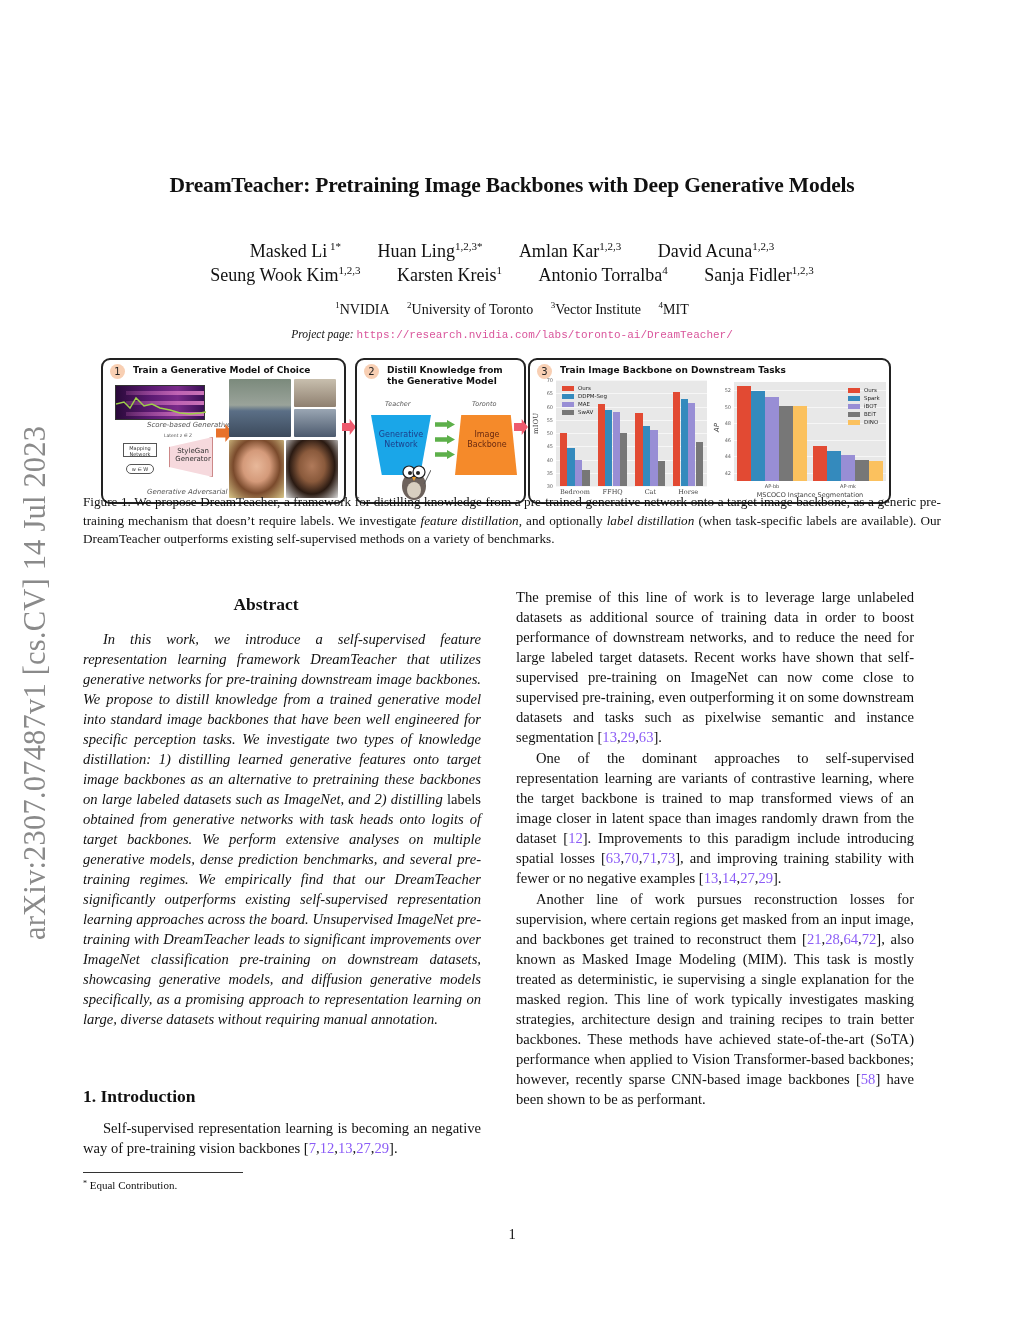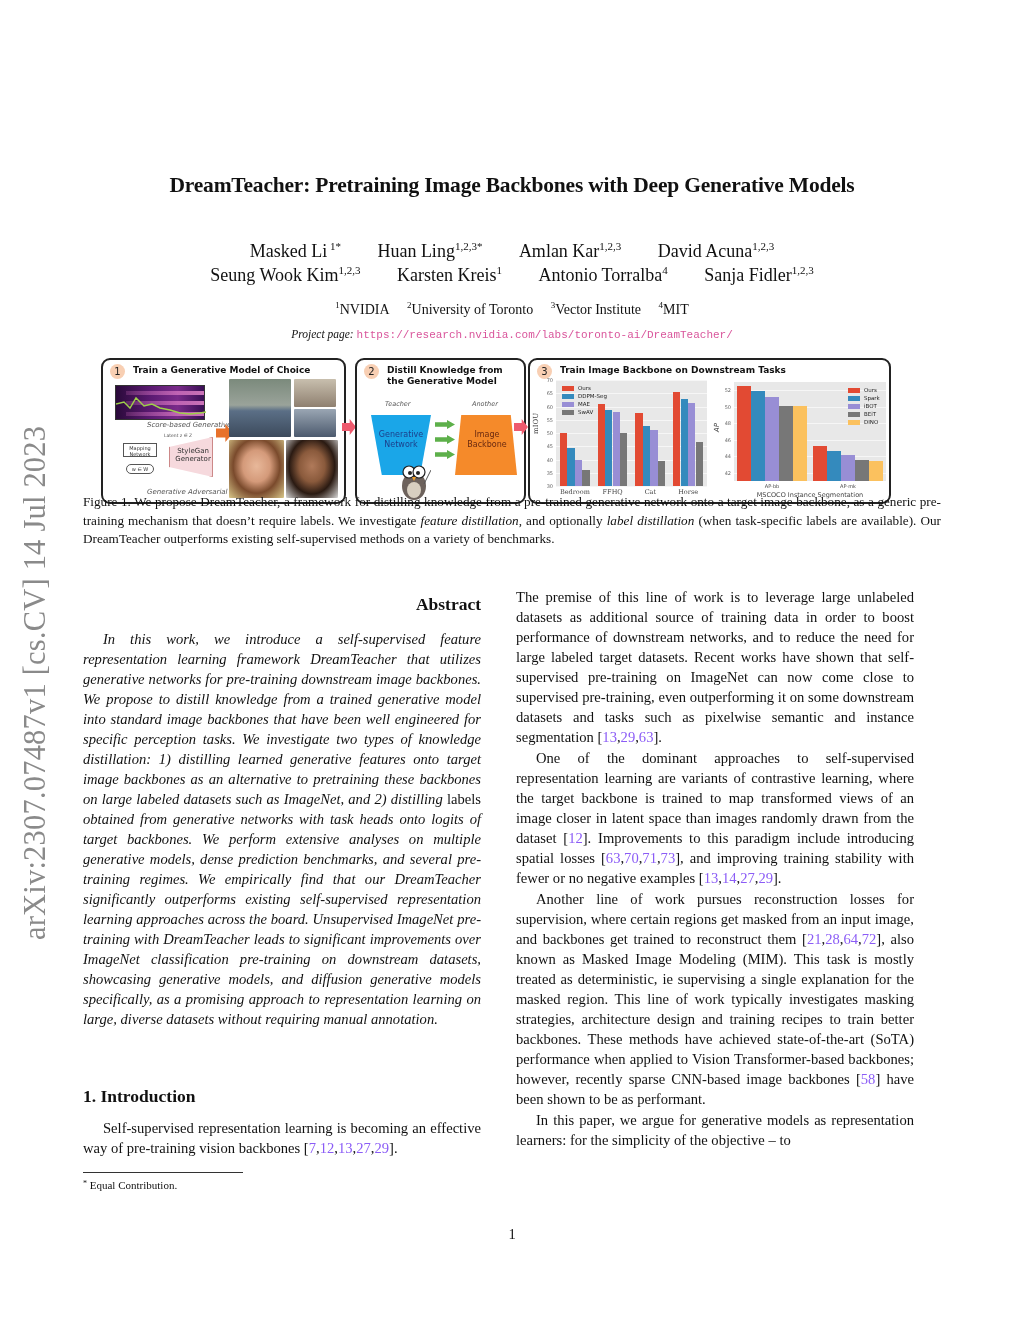--- a/index.html
+++ b/index.html
@@ -78,21 +78,21 @@
   .legend .sw { width: 12px; height: 5px; margin-right: 4px; }
 
   
   .caption { position: absolute; top: 493px; left: 83px; width: 858px; font-size: 13.2px; line-height: 18.5px; text-align: justify; }
   .caption i { font-style: italic; }
 
   
   .col { position: absolute; font-size: 14.6px; line-height: 20px; text-align: justify; }
   .col-left { left: 83px; width: 398px; }
   .col-right { left: 516px; width: 398px; }
-  .abs-head { position: absolute; top: 594px; left: 83px; width: 398px; text-align: right; font-weight: bold; font-size: 17.5px; }
+  .abs-head { position: absolute; top: 594px; left: 67px; width: 398px; text-align: center; font-weight: bold; font-size: 17.5px; }
   .abstract { top: 629px; font-style: italic; }
   .abstract .up { font-style: normal; }
   .indent { text-indent: 20px; }
   .sec-head { position: absolute; top: 1086px; left: 83px; font-weight: bold; font-size: 17.5px; }
   .intro { top: 1118px; }
   .cite { color: #8b5cf6; }
   .fn-rule { position: absolute; top: 1172px; left: 83px; width: 160px; height: 1px; background: #333; }
   .footnote { position: absolute; top: 1179px; left: 83px; font-size: 11px; }
   .footnote sup { font-size: 8px; vertical-align: 3px; }
   .right-text { top: 587px; }
@@ -161,21 +161,21 @@
 
   <div class="pink-arrow" style="left:241px;"></div>
 
   <div class="panel p2">
     <div class="step-badge">2</div>
     <div class="panel-title">
       <div>Distill Knowledge from</div>
       <div>the Generative Model</div>
     </div>
     <div class="role" style="left:28px; top:40px;">Teacher</div>
-    <div class="role" style="left:115px; top:40px;">Another</div>
+    <div class="role" style="left:115px; top:40px;">Toronto</div>
     <div class="trap-blue"></div>
     <div class="trap-label" style="left:14px; top:70px; width:60px; color:#1c3f8a;">Generative Network</div>
     <div class="green-arrow" style="top:60px;"></div>
     <div class="green-arrow" style="top:75px;"></div>
     <div class="green-arrow" style="top:90px;"></div>
     <div class="trap-orange"></div>
     <div class="trap-label" style="left:100px; top:70px; width:60px; color:#6a2a10;">Image Backbone</div>
     <svg class="owl" viewBox="0 0 34 44">
       <ellipse cx="17" cy="28" rx="12" ry="14" fill="#6d625c"></ellipse>
       <ellipse cx="17" cy="32" rx="7" ry="8" fill="#d8cfc0"></ellipse>
@@ -310,25 +310,24 @@
       <div class="xcat2" style="left: 280px; width: 76px; top: 123px;">AP-mk</div>
     </div>
 </div>
 
 <div class="caption"><span>Figure 1.  We propose DreamTeacher, a framework for distilling knowledge from a pre-trained generative network onto a target image backbone, as a generic pre-training mechanism that doesn’t require labels. We investigate </span><i>feature distillation</i><span>, and optionally </span><i>label distillation</i><span> (when task-specific labels are available). Our DreamTeacher outperforms existing self-supervised methods on a variety of benchmarks.</span></div>
 
 <div class="abs-head">Abstract</div>
 <div class="col col-left abstract indent"><span>In this work, we introduce a self-supervised feature representation learning framework DreamTeacher that utilizes generative networks for pre-training downstream image backbones. We propose to distill knowledge from a trained generative model into standard image backbones that have been well engineered for specific perception tasks. We investigate two types of knowledge distillation: 1) distilling learned generative features onto target image backbones as an alternative to pretraining these backbones on large labeled datasets such as ImageNet, and 2) distilling </span><span class="up">labels</span><span> obtained from generative networks with task heads onto logits of target backbones. We perform extensive analyses on multiple generative models, dense prediction benchmarks, and several pre-training regimes. We empirically find that our DreamTeacher significantly outperforms existing self-supervised representation learning approaches across the board. Unsupervised ImageNet pre-training with DreamTeacher leads to significant improvements over ImageNet classification pre-training on downstream datasets, showcasing generative models, and diffusion generative models specifically, as a promising approach to representation learning on large, diverse datasets without requiring manual annotation.</span></div>
 
 <div class="sec-head">1. Introduction</div>
-<div class="col col-left intro indent"><span>Self-supervised representation learning is becoming an effective way of pre-training vision backbones [</span><span class="cites"><span class="cite">7</span><span>,</span><span class="cite">12</span><span>,</span><span class="cite">13</span><span>,</span><span class="cite">27</span><span>,</span><span class="cite">29</span></span><span>].</span></div>
+<div class="col col-left intro indent"><span>Self-supervised representation learning is becoming an negative way of pre-training vision backbones [</span><span class="cites"><span class="cite">7</span><span>,</span><span class="cite">12</span><span>,</span><span class="cite">13</span><span>,</span><span class="cite">27</span><span>,</span><span class="cite">29</span></span><span>].</span></div>
 
 <div class="fn-rule"></div>
 <div class="footnote"><sup>*</sup> <span>Equal Contribution.</span></div>
 
 <div class="col col-right right-text">
   <p><span>The premise of this line of work is to leverage large unlabeled datasets as additional source of training data in order to boost performance of downstream networks, and to reduce the need for large labeled target datasets. Recent works have shown that self-supervised pre-training on ImageNet can now come close to supervised pre-training, even outperforming it on some downstream datasets and tasks such as pixelwise semantic and instance segmentation [</span><span><span class="cite">13</span><span>,</span><span class="cite">29</span><span>,</span><span class="cite">63</span></span><span>].</span></p>
   <p class="indent"><span>One of the dominant approaches to self-supervised representation learning are variants of contrastive learning, where the target backbone is trained to map transformed views of an image closer in latent space than images randomly drawn from the dataset [</span><span><span class="cite">12</span></span><span>]. Improvements to this paradigm include introducing spatial losses [</span><span><span class="cite">63</span><span>,</span><span class="cite">70</span><span>,</span><span class="cite">71</span><span>,</span><span class="cite">73</span></span><span>], and improving training stability with fewer or no negative examples [</span><span><span class="cite">13</span><span>,</span><span class="cite">14</span><span>,</span><span class="cite">27</span><span>,</span><span class="cite">29</span></span><span>].</span></p>
   <p class="indent"><span>Another line of work pursues reconstruction losses for supervision, where certain regions get masked from an input image, and backbones get trained to reconstruct them [</span><span><span class="cite">21</span><span>,</span><span class="cite">28</span><span>,</span><span class="cite">64</span><span>,</span><span class="cite">72</span></span><span>], also known as Masked Image Modeling (MIM). This task is mostly treated as deterministic, ie supervising a single explanation for the masked region. This line of work typically investigates masking strategies, architecture design and training recipes to train better backbones. These methods have achieved state-of-the-art (SoTA) performance when applied to Vision Transformer-based backbones; however, recently sparse CNN-based image backbones [</span><span><span class="cite">58</span></span><span>] have been shown to be as performant.</span></p>
-  <p class="indent"><span>In this paper, we argue for generative models as representation learners: for the simplicity of the objective – to</span></p>
 </div>
 
 <div class="page-num">1</div>
 
 </body></html>

